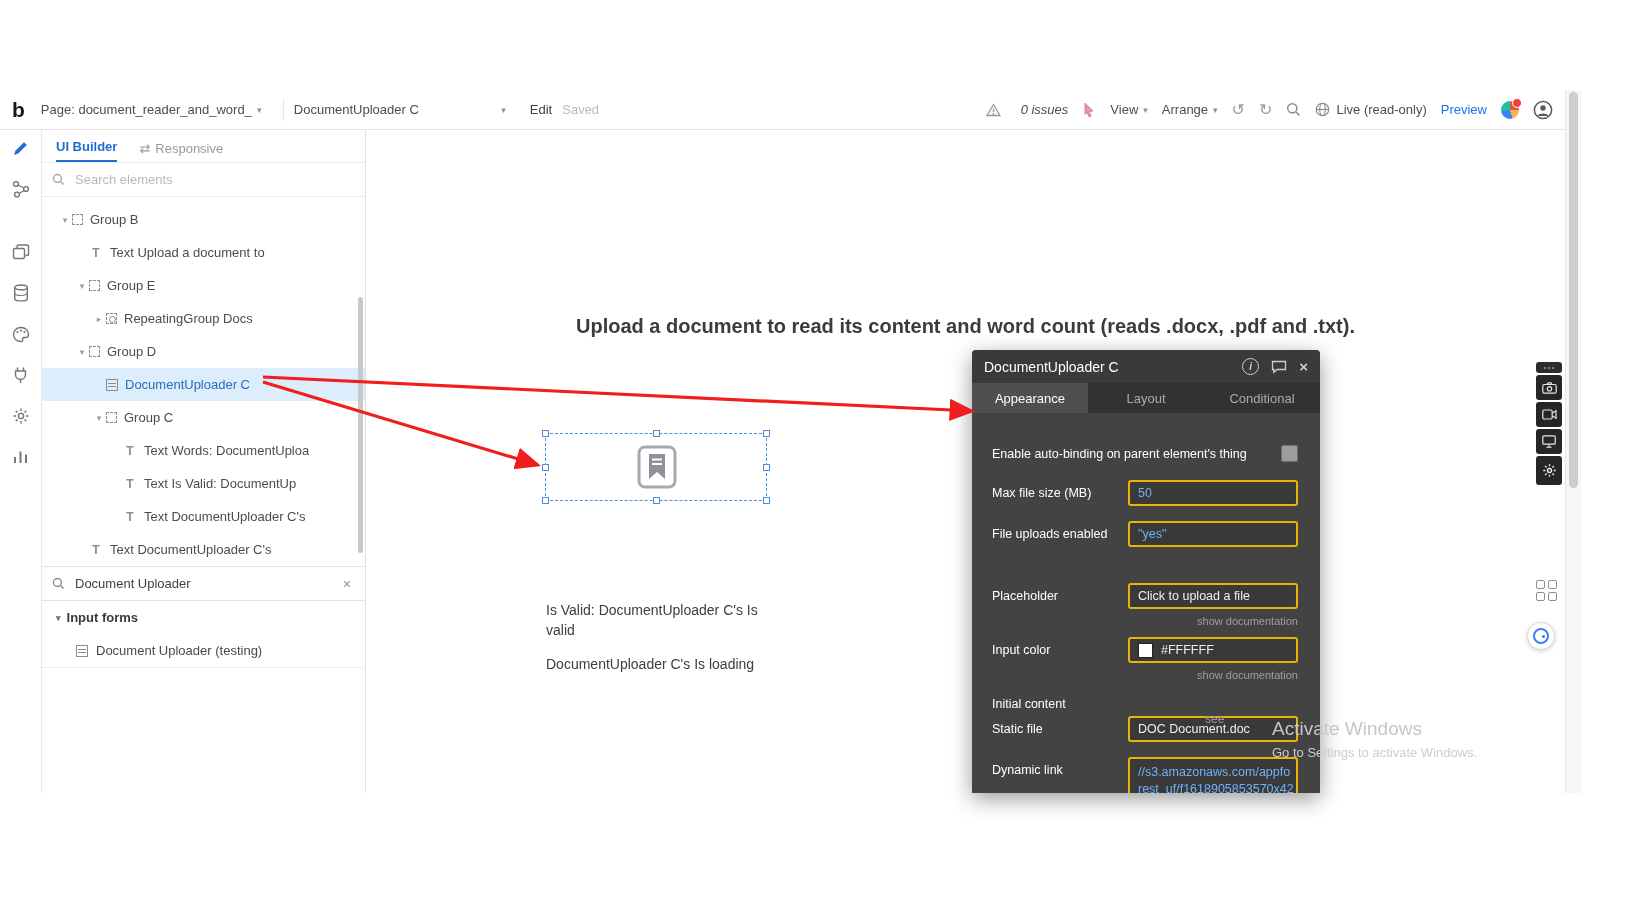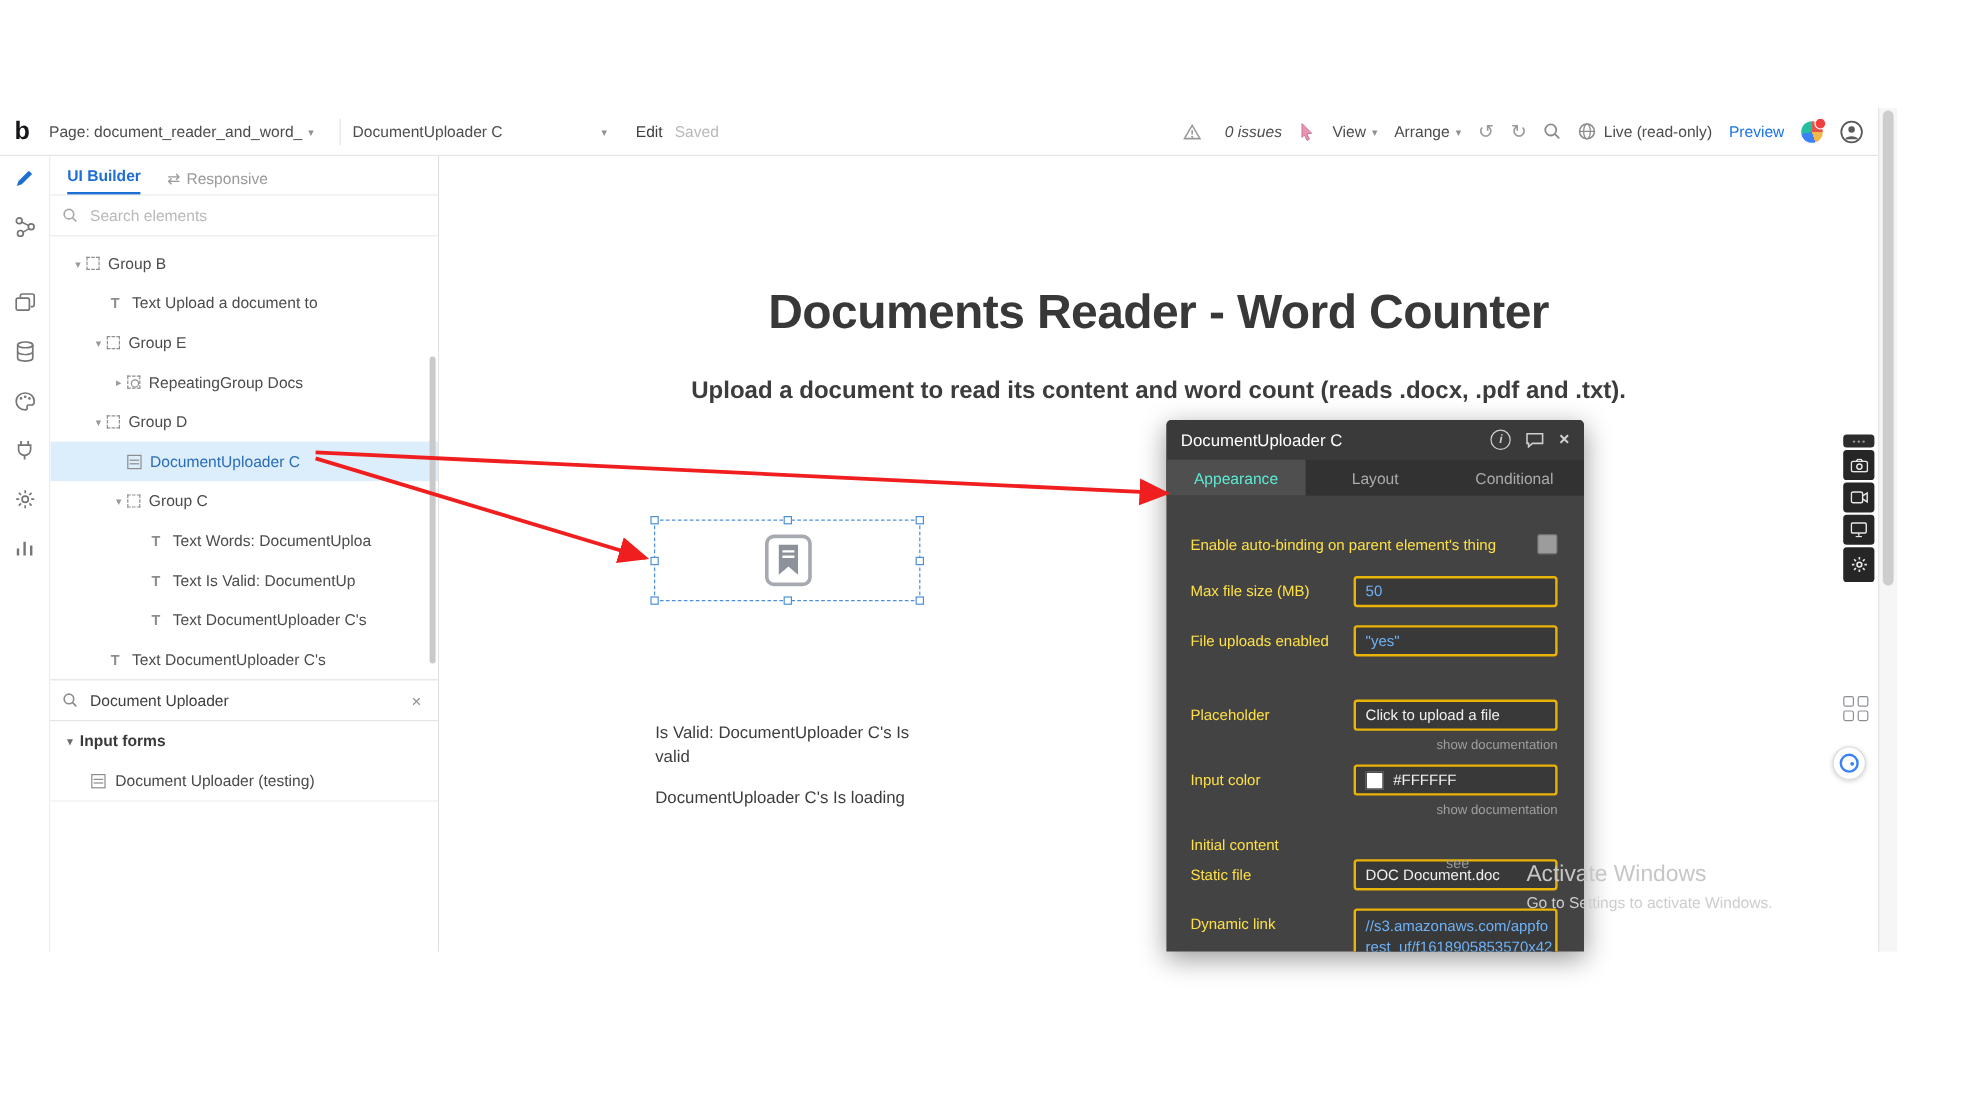--- a/index.html
+++ b/index.html
@@ -67,24 +67,24 @@
   
   .inspector{position:absolute;left:972px;top:350px;width:348px;height:443px;background:#434343;border-radius:4px 4px 0 0;
              box-shadow:0 6px 22px rgba(0,0,0,.4);z-index:20;overflow:hidden;color:#e4e4e4;}
   .pe-head{height:33px;background:#3a3a3a;display:flex;align-items:center;padding:0 12px;border-radius:4px 4px 0 0;}
   .pe-title{font-size:14px;color:#fff;flex:1;}
   .pe-hicons{display:flex;align-items:center;gap:12px;color:#cfcfcf;}
   .info-i{width:15px;height:15px;border:1px solid #cfcfcf;border-radius:50%;font-size:10px;line-height:15px;text-align:center;font-style:italic;font-weight:bold;}
   .pe-x{font-size:15px;font-weight:bold;}
   .pe-tabs{height:30px;background:#323232;display:flex;}
   .pe-tab{flex:1;display:flex;align-items:center;justify-content:center;font-size:13px;color:#ababab;}
-  .pe-tab.on{background:#4f4f4f;color:#5eead4;}
+  .pe-tab.on{background:#4f4f4f;color:#ffffff;}
   .pe-body{position:relative;height:380px;}
   .pr{position:absolute;left:20px;right:22px;display:flex;align-items:center;}
-  .pe-label{flex:1;font-size:12.5px;color:#fde047;}
+  .pe-label{flex:1;font-size:12.5px;color:#ffffff;}
   .pe-input{width:170px;height:26px;background:#393939;border:2px solid #eab308;border-radius:3px;display:flex;align-items:center;
             padding:0 8px;box-sizing:border-box;font-size:12.5px;color:#f0f0f0;flex:0 0 170px;}
   .pe-blue{color:#6eb2f7;}
   .pe-check{width:15px;height:15px;background:#9c9c9c;border:1px solid #6f6f6f;border-radius:2px;}
   .showdoc{justify-content:flex-end;font-size:11px;color:#9f9f9f;}
   .swatch{width:13px;height:13px;background:#ffffff;border:1px solid #222;margin-right:8px;flex:0 0 13px;}
   .pe-link{height:46px;align-items:flex-start;padding-top:5px;display:flex;flex-direction:column;justify-content:flex-start;line-height:17px;}
 
   
   .arrows{position:absolute;left:0;top:0;width:1640px;height:924px;z-index:50;pointer-events:none;}
@@ -323,21 +323,20 @@
       <span class="caret">▾</span>
       <span>Input forms</span>
     </div>
     <div class="ep-item">
       <span class="uicon"></span>
       <span>Document Uploader (testing)</span>
     </div>
   </section>
 
   <main class="canvas">
-    <h1 class="cv-title" style="margin:0;">Documents Reader - Word Counter</h1>
     <div class="cv-sub">Upload a document to read its content and word count (reads .docx, .pdf and .txt).</div>
 
     <div class="sel-box">
       <svg width="42" height="52" viewBox="0 0 42 52" style="position:absolute;left:90px;top:8px;">
         <rect x="3" y="5" width="36" height="40" rx="6" fill="none" stroke="#a6aab0" stroke-width="3"></rect>
         <path d="M13 12 h16 v25 l-8 -7 -8 7 z" fill="#8d9199"></path>
         <line x1="16" y1="17.5" x2="26" y2="17.5" stroke="#fff" stroke-width="2"></line>
         <line x1="16" y1="22" x2="26" y2="22" stroke="#fff" stroke-width="2"></line>
       </svg>
       <span class="handle" style="left:-4px;top:-4px;"></span>

